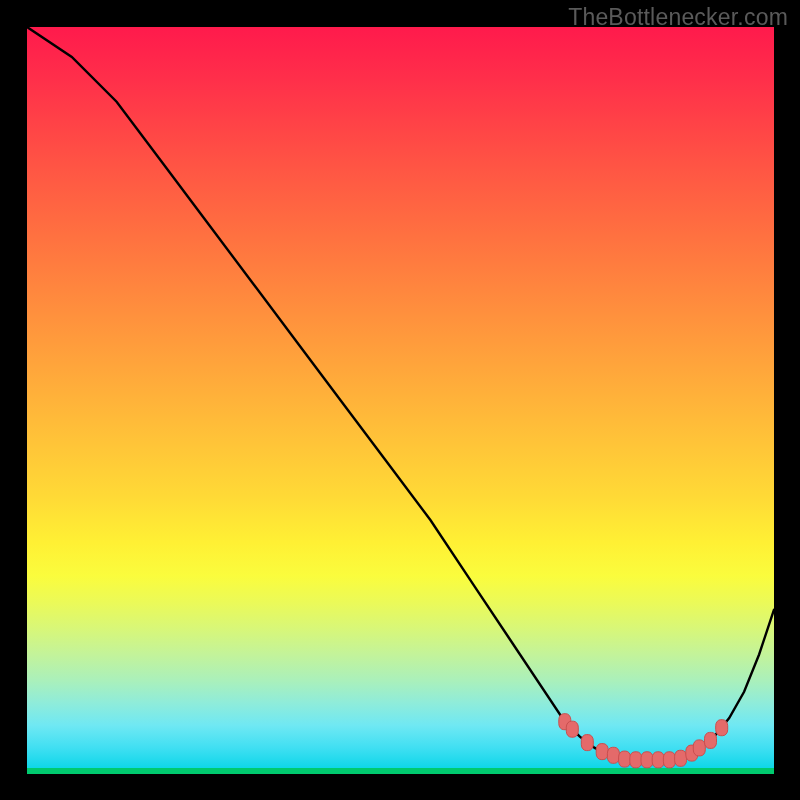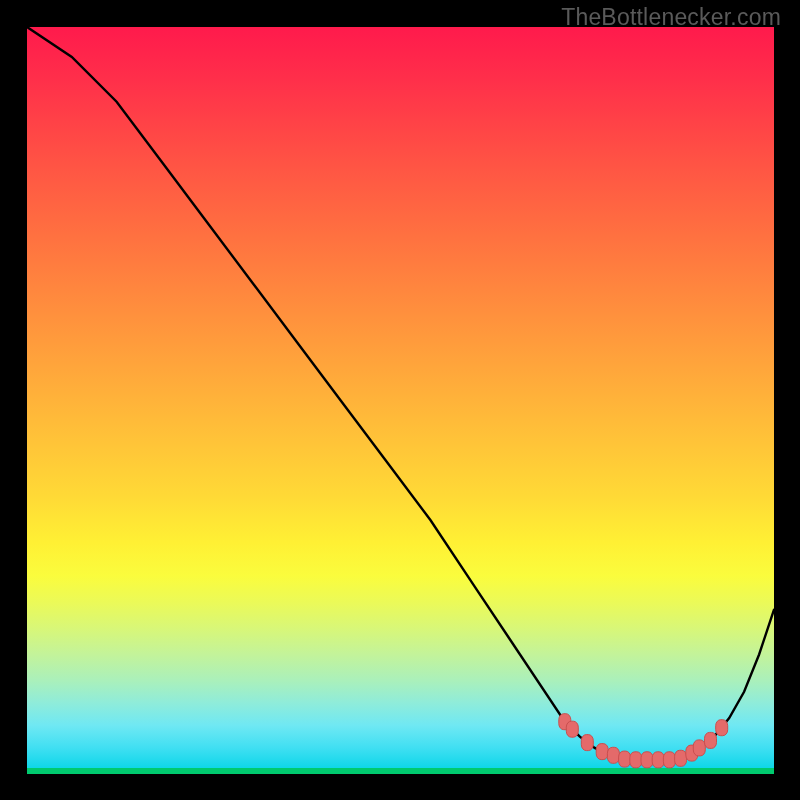--- a/index.html
+++ b/index.html
@@ -13,21 +13,21 @@
   }
   .frame {
     position: relative;
     width: 800px;
     height: 800px;
     background: #000;
   }
   .watermark {
     position: absolute;
     top: 4px;
-    right: 19px;
+    right: 12px;
     color: #5a5a5a;
     font-size: 23px;
     font-weight: 400;
     letter-spacing: 0.2px;
     z-index: 30;
   }
   .plot-area {
     position: absolute;
     left: 27px;
     top: 27px;

